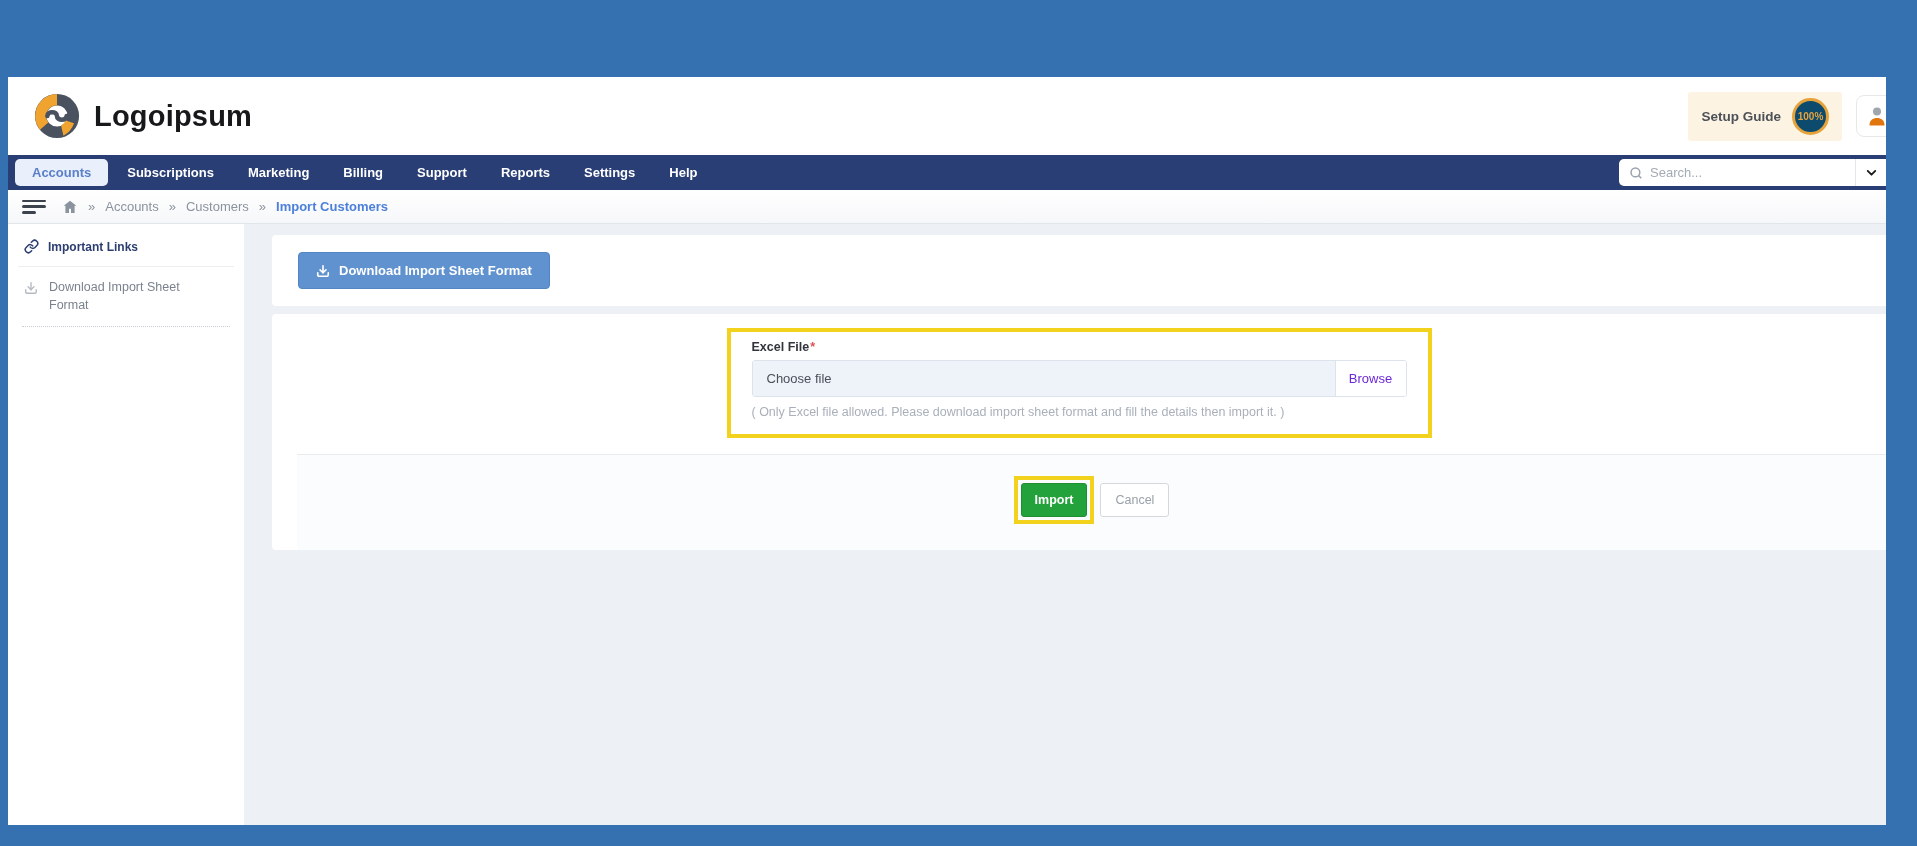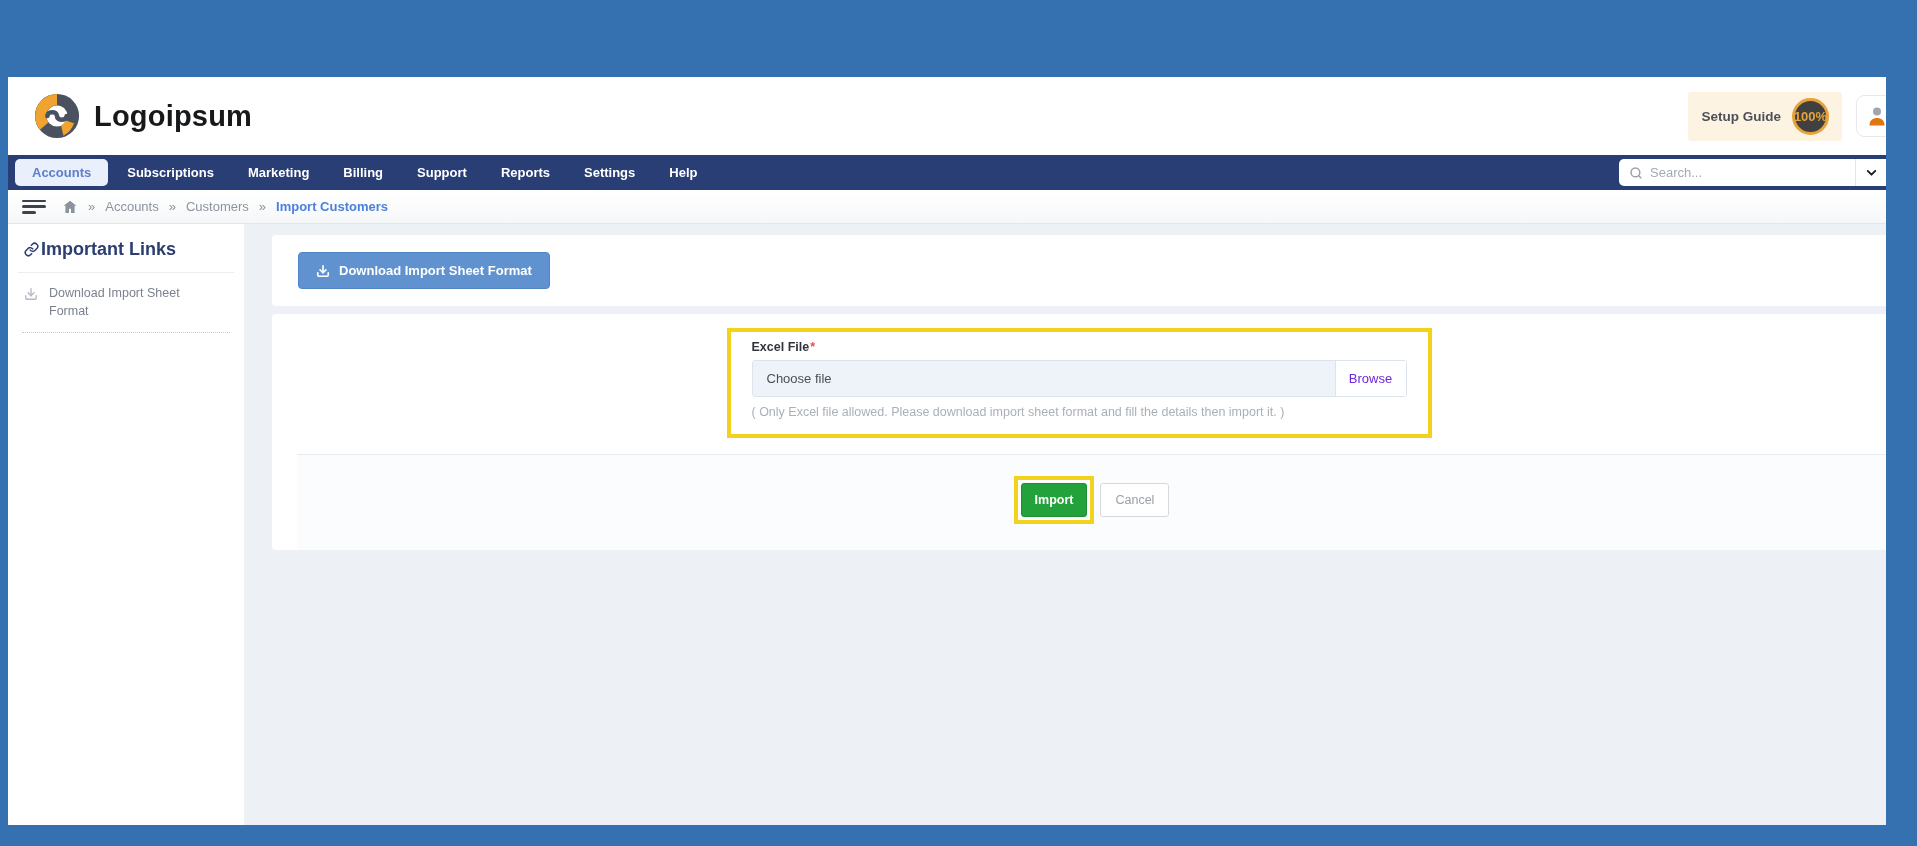--- a/index.html
+++ b/index.html
@@ -18,21 +18,21 @@
   
   .header { height:78px; display:flex; align-items:center; padding-left:26px; background:#fff; }
   .brand { display:flex; align-items:center; gap:14px; }
   .logo-mark { width:46px; height:46px; }
   .logo-text { font-size:29px; font-weight:bold; color:#17181a; letter-spacing:0.2px; }
   .header-right { margin-left:auto; display:flex; align-items:center; gap:14px; margin-right:-12px; }
   .setup-guide { display:flex; align-items:center; gap:11px; background:#fdf3e3; border-radius:3px; padding:6px 13px; cursor:pointer; }
   .setup-guide-label { font-size:13.5px; font-weight:bold; color:#4c5158; }
   .progress-ring { width:37px; height:37px; border:3px solid #e6a33c; border-radius:50%;
     display:flex; align-items:center; justify-content:center;
-    font-size:13px; font-weight:bold; color:#e6a33c; background:#404040; }
+    font-size:10px; font-weight:bold; color:#e6a33c; background:#0c4a6e; }
   .avatar-box { width:42px; height:42px; border:1px solid #e8e8e8; border-radius:8px;
     display:flex; align-items:center; justify-content:center; background:#fff; }
 
   
   .nav { height:35px; background:#293e75; display:flex; align-items:center; padding:0 5px; position:relative; }
   .nav-item { color:#fff; font-size:13px; font-weight:bold; padding:6px 17px; border-radius:5px; cursor:pointer; white-space:nowrap; }
   .nav-item.active { background:#e9effb; color:#5b80c8; margin:0 2px; }
   .nav-search { position:absolute; right:-25px; top:4px; width:292px; height:27px; background:#fff;
     border-radius:5px; display:flex; align-items:center; padding-left:10px; overflow:hidden; }
   .nav-search input { border:none; outline:none; flex:1; font-size:13px; color:#495057;
@@ -48,21 +48,21 @@
   .hamburger span { height:2.5px; background:#3c434c; border-radius:2px; }
   .hamburger span:nth-child(3) { width:60%; }
   .crumb { font-size:13px; color:#8b939e; cursor:pointer; }
   .crumb-sep { font-size:13px; color:#8b939e; }
   .crumb.current { color:#4c80da; font-weight:bold; cursor:default; }
   .home-icon { display:flex; margin-left:6px; cursor:pointer; }
 
   
   .content { display:flex; height:601px; }
   .sidebar { width:236px; background:#fff; padding:15px 14px 0; flex-shrink:0; }
-  .sidebar-heading { display:flex; align-items:center; gap:2px; color:#2c3e70; font-size:18px; font-weight:bold; padding-left:2px; }
+  .sidebar-heading { display:flex; align-items:center; gap:9px; color:#2c3e70; font-size:12px; font-weight:bold; padding-left:2px; }
   .sidebar-divider { height:1px; background:#ededed; margin:12px -4px 0; }
   .sidebar-item { display:flex; gap:11px; padding:11px 2px 12px; border-bottom:1px dotted #c9ccd2; cursor:pointer; }
   .sidebar-item-label { font-size:12.5px; color:#7b828e; line-height:1.45; width:152px; }
   .sidebar-item svg { margin-top:3px; flex-shrink:0; }
 
   .main { flex:1; background:#edf0f5; padding:11px 0 0 28px; overflow:hidden; }
   .panel-top { height:71px; background:#fff; border-radius:4px 0 0 4px; display:flex; align-items:center; padding-left:26px; }
   .btn-download { display:flex; align-items:center; gap:9px; background:#5f92cf; border:1px solid #5186c6;
     color:#fff; font-size:13px; font-weight:bold; padding:10px 17px; border-radius:4px; cursor:pointer;
     font-family:"Liberation Sans", sans-serif; }

